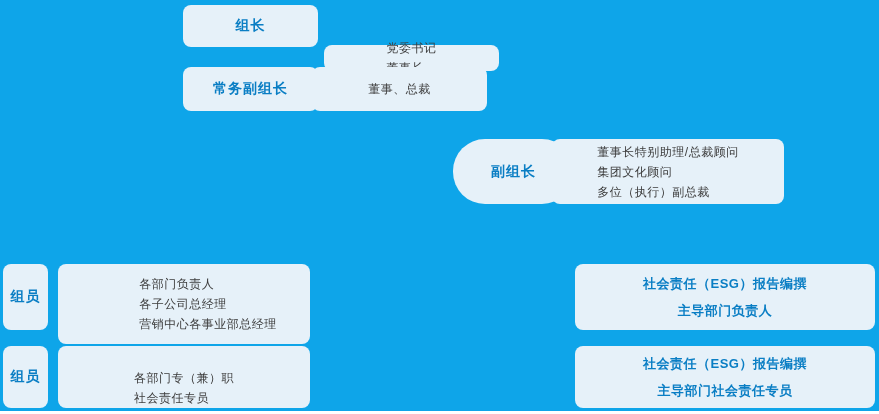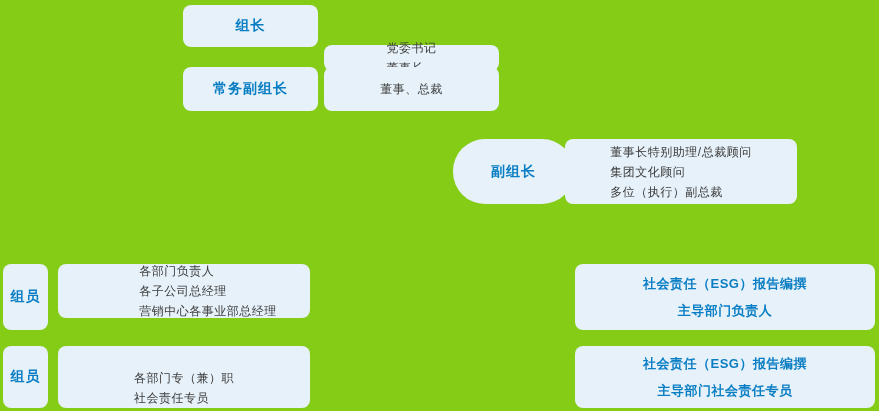--- a/index.html
+++ b/index.html
@@ -4,21 +4,21 @@
 <style>
   html, body {
     margin: 0;
     padding: 0;
     background: #ffffff;
   }
   .canvas {
     position: relative;
     width: 879px;
     height: 414px;
-    background: #84cc16;
+    background: #0ea5e9;
     overflow: hidden;
     font-family: "Liberation Sans", "DejaVu Sans", sans-serif;
   }
   .box {
     position: absolute;
     background: #E6F1F9;
     border-radius: 8px;
     display: flex;
     align-items: center;
     justify-content: center;
@@ -55,25 +55,25 @@
     left: 0;
     bottom: 0;
     width: 100%;
     height: 3px;
     background: #ffffff;
   }
   
   .b-leader-role        { left: 183px; top: 5px;   width: 135px; height: 42px; }
   .b-leader-members     { left: 324px; top: 5px;   width: 175px; height: 26px; margin-top: 40px; }
   .b-execdep-role       { left: 183px; top: 67px;  width: 135px; height: 44px; }
-  .b-execdep-members    { left: 324px; top: 67px;  width: 175px; height: 44px; }
+  .b-execdep-members    { left: 312px; top: 67px;  width: 175px; height: 44px; }
   .b-deputy-role        { left: 453px; top: 139px; width: 121px; height: 65px; border-radius: 32px; }
-  .b-deputy-members     { left: 565px; top: 139px; width: 232px; height: 65px; }
+  .b-deputy-members     { left: 552px; top: 139px; width: 232px; height: 65px; }
   .b-member1-role       { left: 3px;   top: 264px; width: 45px;  height: 66px; }
-  .b-member1-members    { left: 58px;  top: 264px; width: 252px; height: 54px; padding-left: 48px; }
+  .b-member1-members    { left: 58px;  top: 264px; width: 252px; height: 80px; padding-left: 48px; }
   .b-esg-lead           { left: 575px; top: 264px; width: 300px; height: 66px; }
   .b-member2-role       { left: 3px;   top: 346px; width: 45px;  height: 62px; }
   .b-member2-members    { left: 58px;  top: 346px; width: 252px; height: 62px; align-items: flex-end; }
   .b-esg-specialist     { left: 575px; top: 346px; width: 300px; height: 62px; }
 </style>
 </head>
 <body>
 
 <div class="canvas">
 

